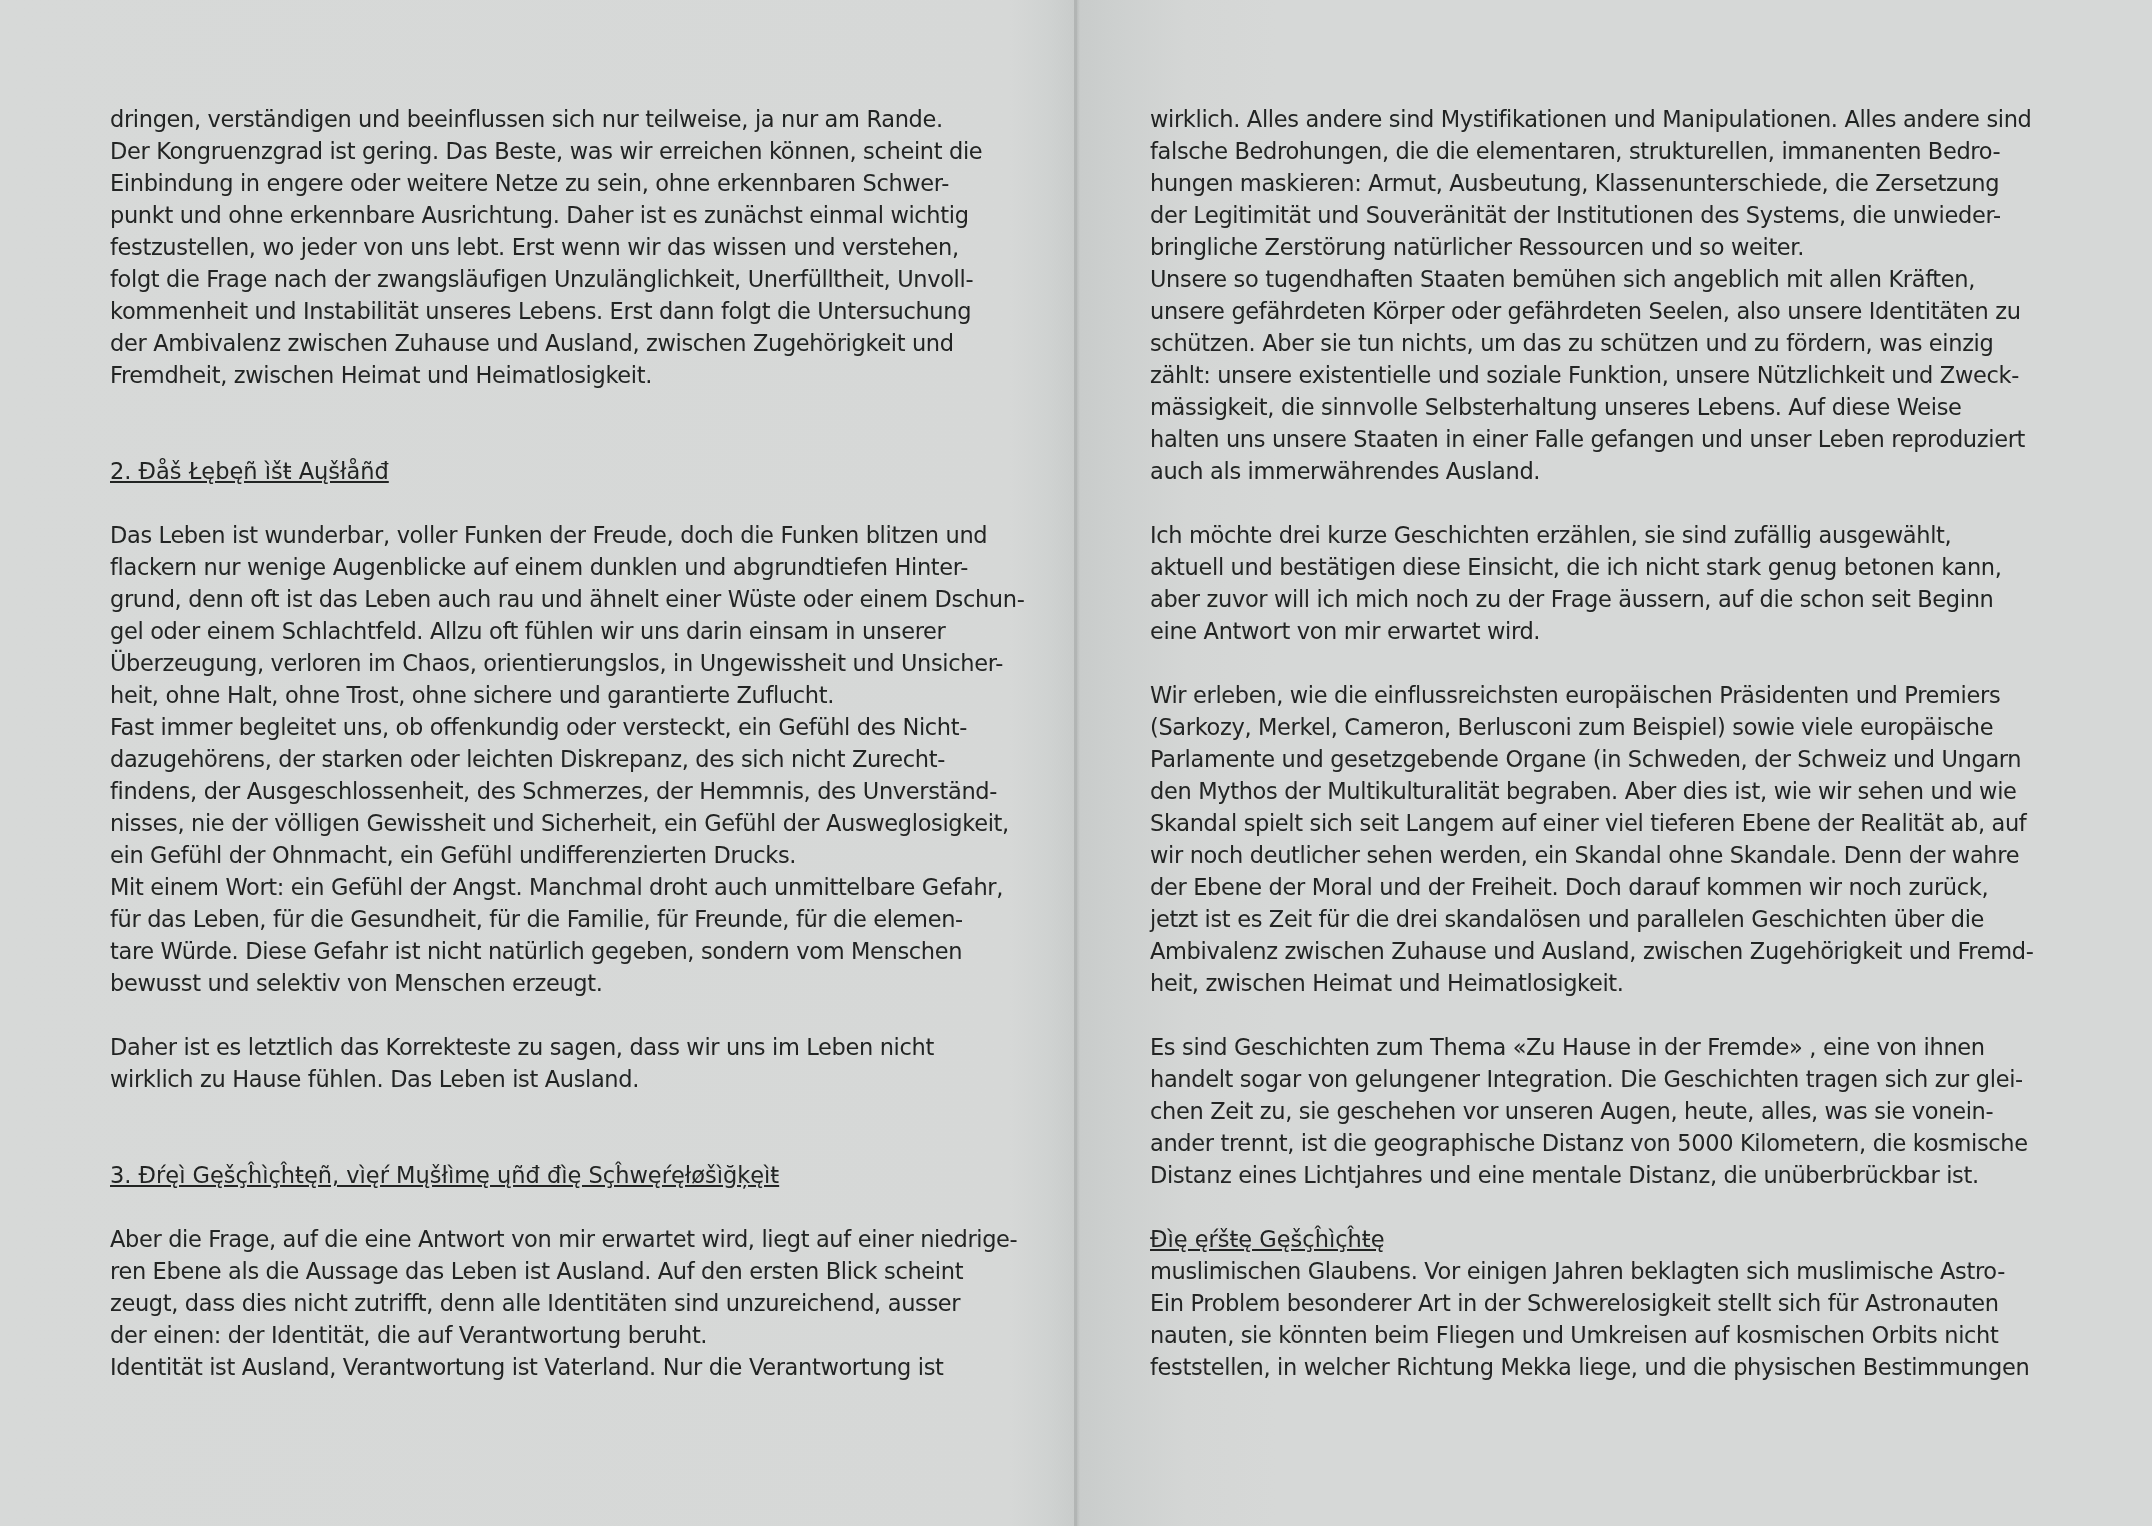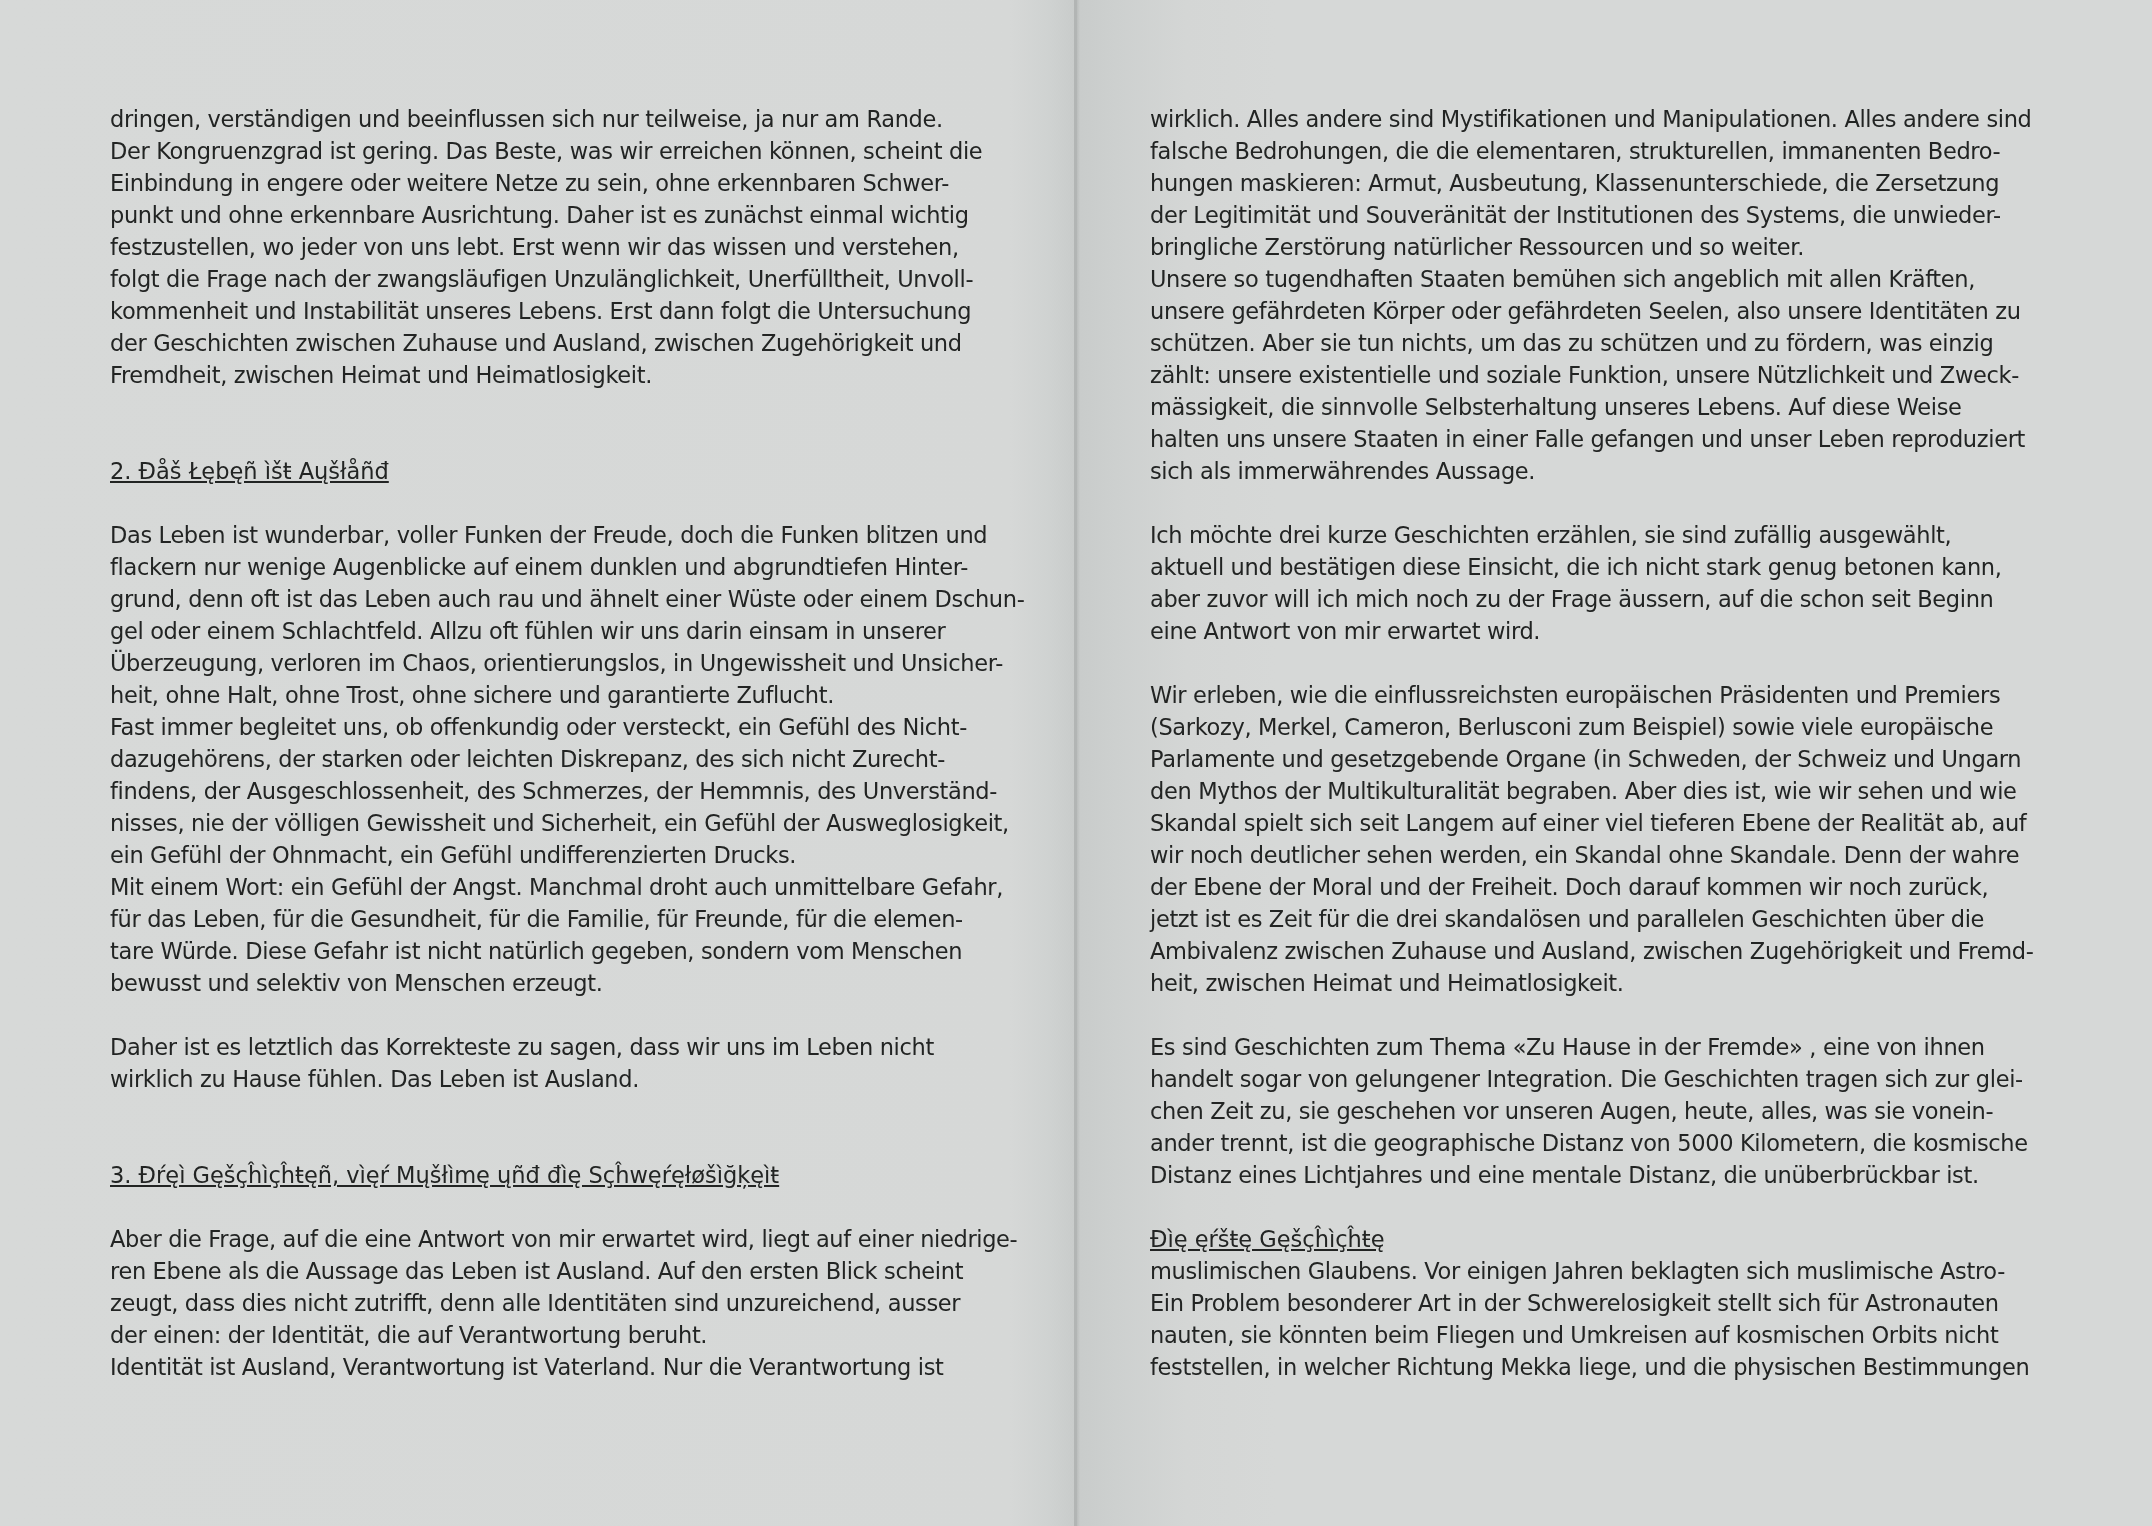--- a/index.html
+++ b/index.html
@@ -32,21 +32,21 @@
 <div class="spread">
   <div class="page page-left">
     <div class="text-block" id="left-text">
         <span class="line">dringen, verständigen und beeinflussen sich nur teilweise, ja nur am Rande.</span>
         <span class="line">Der Kongruenzgrad ist gering. Das Beste, was wir erreichen können, scheint die</span>
         <span class="line">Einbindung in engere oder weitere Netze zu sein, ohne erkennbaren Schwer-</span>
         <span class="line">punkt und ohne erkennbare Ausrichtung. Daher ist es zunächst einmal wichtig</span>
         <span class="line">festzustellen, wo jeder von uns lebt. Erst wenn wir das wissen und verstehen,</span>
         <span class="line">folgt die Frage nach der zwangsläufigen Unzulänglichkeit, Unerfülltheit, Unvoll-</span>
         <span class="line">kommenheit und Instabilität unseres Lebens. Erst dann folgt die Untersuchung</span>
-        <span class="line">der Geschichten zwischen Zuhause und Ausland, zwischen Zugehörigkeit und</span>
+        <span class="line">der Ambivalenz zwischen Zuhause und Ausland, zwischen Zugehörigkeit und</span>
         <span class="line">Fremdheit, zwischen Heimat und Heimatlosigkeit.</span>
         <span class="line"></span>
         <span class="line"></span>
         <span class="line heading">2. Ðåš Łębęñ ìšŧ Aųšłåñđ</span>
         <span class="line"></span>
         <span class="line">Das Leben ist wunderbar, voller Funken der Freude, doch die Funken blitzen und</span>
         <span class="line">flackern nur wenige Augenblicke auf einem dunklen und abgrundtiefen Hinter-</span>
         <span class="line">grund, denn oft ist das Leben auch rau und ähnelt einer Wüste oder einem Dschun-</span>
         <span class="line">gel oder einem Schlachtfeld. Allzu oft fühlen wir uns darin einsam in unserer</span>
         <span class="line">Überzeugung, verloren im Chaos, orientierungslos, in Ungewissheit und Unsicher-</span>
@@ -80,21 +80,21 @@
         <span class="line">falsche Bedrohungen, die die elementaren, strukturellen, immanenten Bedro-</span>
         <span class="line">hungen maskieren: Armut, Ausbeutung, Klassenunterschiede, die Zersetzung</span>
         <span class="line">der Legitimität und Souveränität der Institutionen des Systems, die unwieder-</span>
         <span class="line">bringliche Zerstörung natürlicher Ressourcen und so weiter.</span>
         <span class="line">Unsere so tugendhaften Staaten bemühen sich angeblich mit allen Kräften,</span>
         <span class="line">unsere gefährdeten Körper oder gefährdeten Seelen, also unsere Identitäten zu</span>
         <span class="line">schützen. Aber sie tun nichts, um das zu schützen und zu fördern, was einzig</span>
         <span class="line">zählt: unsere existentielle und soziale Funktion, unsere Nützlichkeit und Zweck-</span>
         <span class="line">mässigkeit, die sinnvolle Selbsterhaltung unseres Lebens. Auf diese Weise</span>
         <span class="line">halten uns unsere Staaten in einer Falle gefangen und unser Leben reproduziert</span>
-        <span class="line">sich als immerwährendes Aussage.</span>
+        <span class="line">auch als immerwährendes Ausland.</span>
         <span class="line"></span>
         <span class="line">Ich möchte drei kurze Geschichten erzählen, sie sind zufällig ausgewählt,</span>
         <span class="line">aktuell und bestätigen diese Einsicht, die ich nicht stark genug betonen kann,</span>
         <span class="line">aber zuvor will ich mich noch zu der Frage äussern, auf die schon seit Beginn</span>
         <span class="line">eine Antwort von mir erwartet wird.</span>
         <span class="line"></span>
         <span class="line">Wir erleben, wie die einflussreichsten europäischen Präsidenten und Premiers</span>
         <span class="line">(Sarkozy, Merkel, Cameron, Berlusconi zum Beispiel) sowie viele europäische</span>
         <span class="line">Parlamente und gesetzgebende Organe (in Schweden, der Schweiz und Ungarn</span>
         <span class="line">den Mythos der Multikulturalität begraben. Aber dies ist, wie wir sehen und wie</span>

